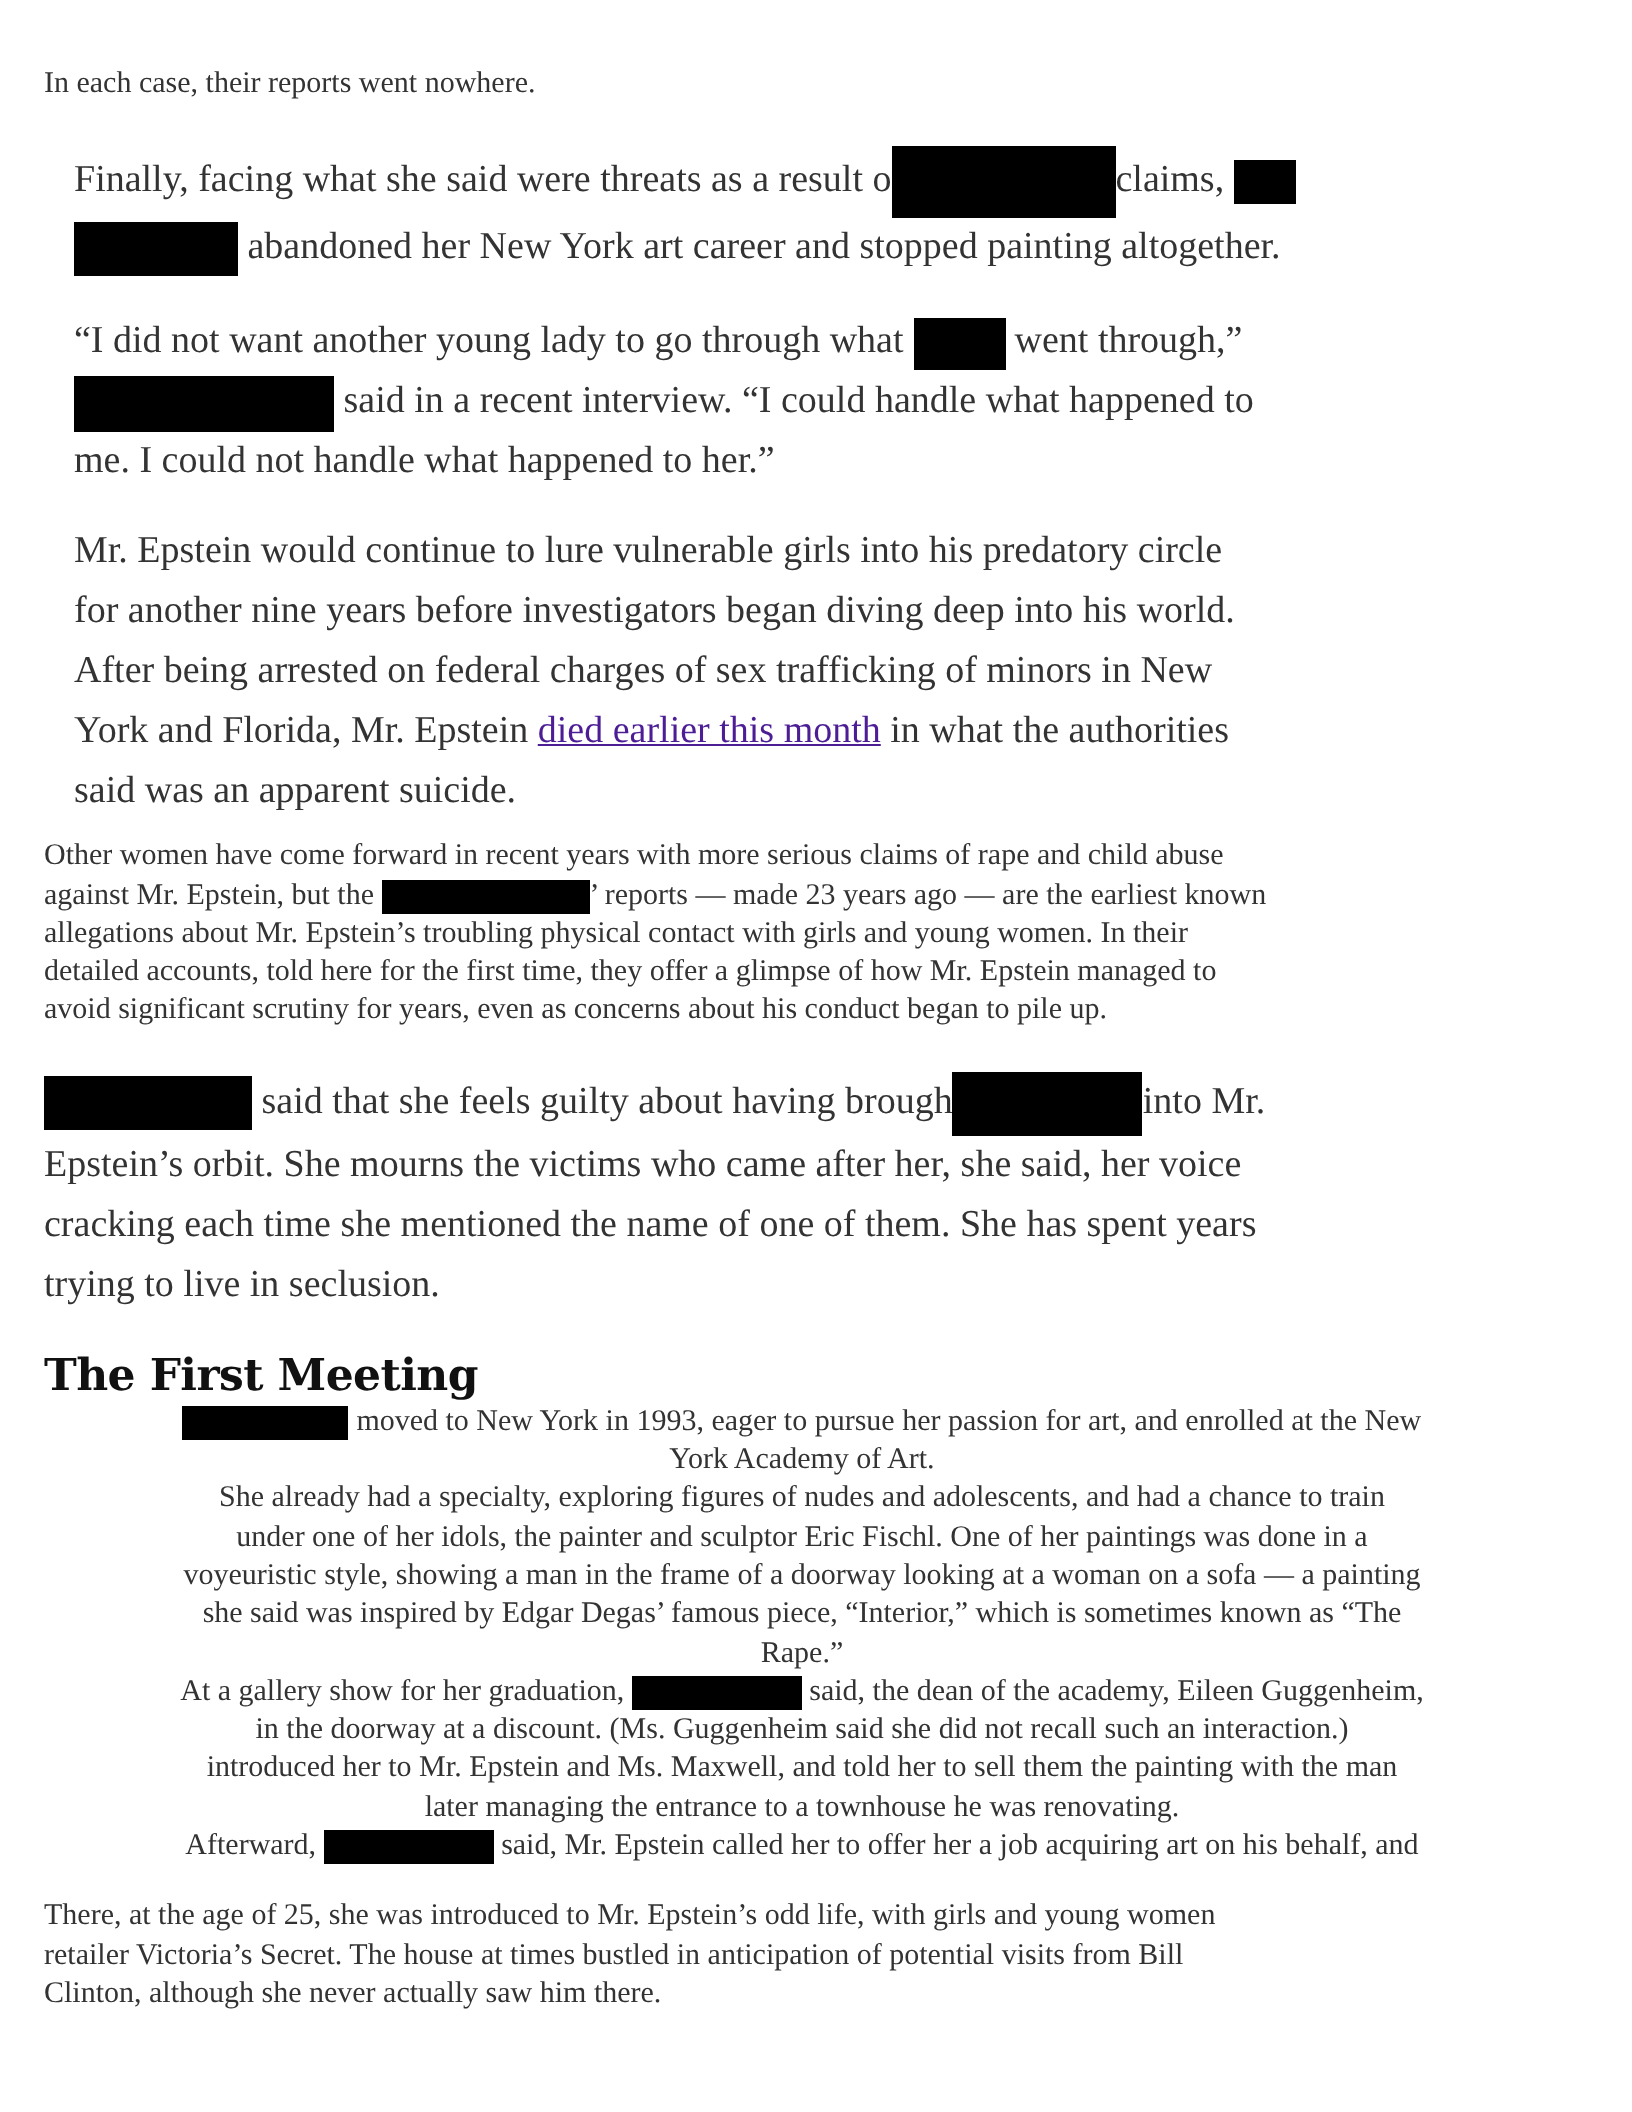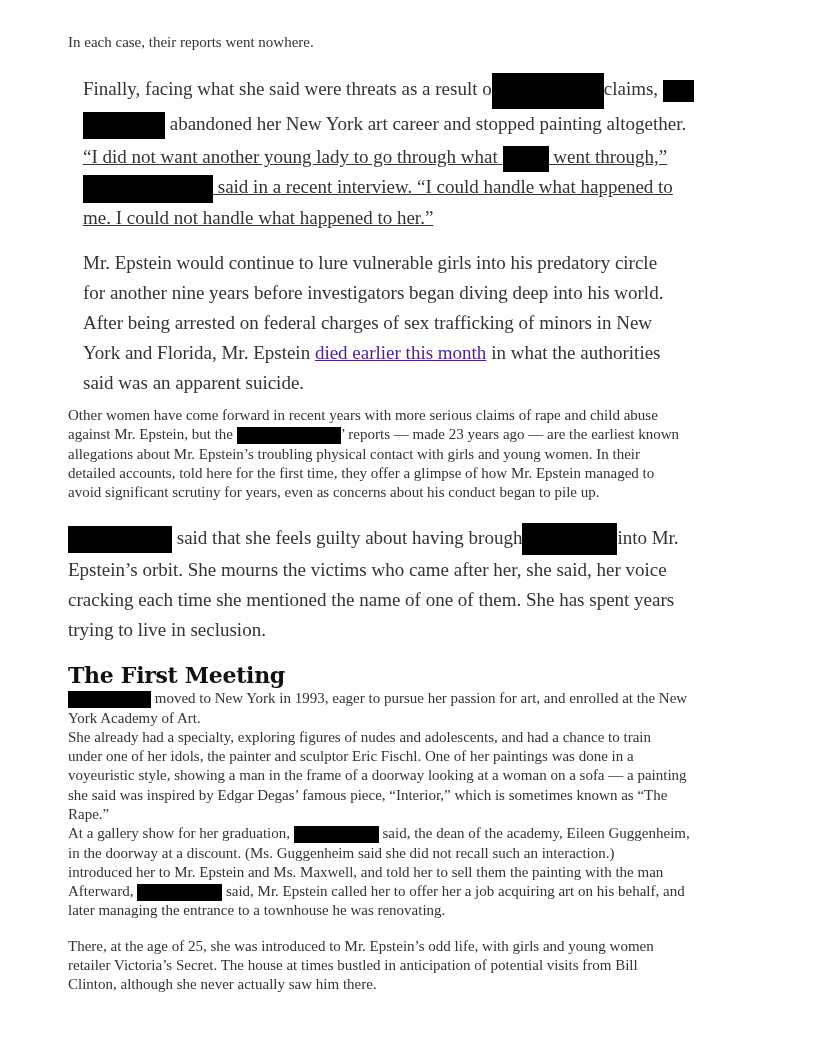--- a/index.html
+++ b/index.html
@@ -7,42 +7,42 @@
     width: 816px;
     height: 1056px;
     background: #ffffff;
     font-family: "Liberation Serif", serif;
     color: #333333;
     overflow: hidden;
   }
   #article {
     box-sizing: border-box;
     width: 816px;
-    padding: 33px 36px 0 68px;
+    padding: 33px 36px 0 22px;
   }
   .para { margin: 0; }
   .line { white-space: nowrap; }
   .small  { font-size: 15px;  line-height: 19.3px; }
   .large  { font-size: 19px;  line-height: 30px; }
   .indent { margin-left: 15px; }
   .heading {
     font-family: "DejaVu Serif", serif;
     font-size: 22px;
     line-height: 28px;
     font-weight: 700;
     color: #111111;
     letter-spacing: -0.3px;
   }
   .p1  { margin-top: 21px; }
-  .p2  { margin-top: 3px; text-decoration: underline; }
+  .p2  { margin-top: 17px; }
   .p3  { margin-top: 15px; }
   .p4  { margin-top: 8px;  }
   .p5  { margin-top: 20px; }
   .p6  { margin-top: 16px; }
-  .p7, .p8, .p9 { margin-top: 0; }
+  .p7, .p8, .p9 { margin-top: 0; text-align: center; }
   .p10 { margin-top: 16px; }
   .redact {
     display: inline-block;
     background: #000000;
     vertical-align: middle;
   }
   a.article-link {
     color: #4c1d95;
     text-decoration: underline;
     cursor: pointer;
@@ -95,21 +95,21 @@
       <div class="line"><span>She already had a specialty, exploring figures of nudes and adolescents, and had a chance to train</span></div>
       <div class="line"><span>under one of her idols, the painter and sculptor Eric Fischl. One of her paintings was done in a</span></div>
       <div class="line"><span>voyeuristic style, showing a man in the frame of a doorway looking at a woman on a sofa — a painting</span></div>
       <div class="line"><span>she said was inspired by Edgar Degas’ famous piece, “Interior,” which is sometimes known as “The</span></div>
       <div class="line"><span>Rape.”</span></div>
     </div>
     <div class="para p9 small">
       <div class="line"><span>At a gallery show for her graduation, </span><span class="redact" style="width: 85px; height: 17px;"></span><span> said, the dean of the academy, Eileen Guggenheim,</span></div>
       <div class="line"><span>in the doorway at a discount. (Ms. Guggenheim said she did not recall such an interaction.)</span></div>
       <div class="line"><span>introduced her to Mr. Epstein and Ms. Maxwell, and told her to sell them the painting with the man</span></div>
+      <div class="line"><span>later managing the entrance to a townhouse he was renovating.</span></div>
       <div class="line"><span>Afterward, </span><span class="redact" style="width: 85px; height: 17px;"></span><span> said, Mr. Epstein called her to offer her a job acquiring art on his behalf, and</span></div>
-      <div class="line"><span>later managing the entrance to a townhouse he was renovating.</span></div>
     </div>
     <div class="para p10 small">
       <div class="line"><span>There, at the age of 25, she was introduced to Mr. Epstein’s odd life, with girls and young women</span></div>
       <div class="line"><span>retailer Victoria’s Secret. The house at times bustled in anticipation of potential visits from Bill</span></div>
       <div class="line"><span>Clinton, although she never actually saw him there.</span></div>
     </div>
   </div>
 
 </body></html>

